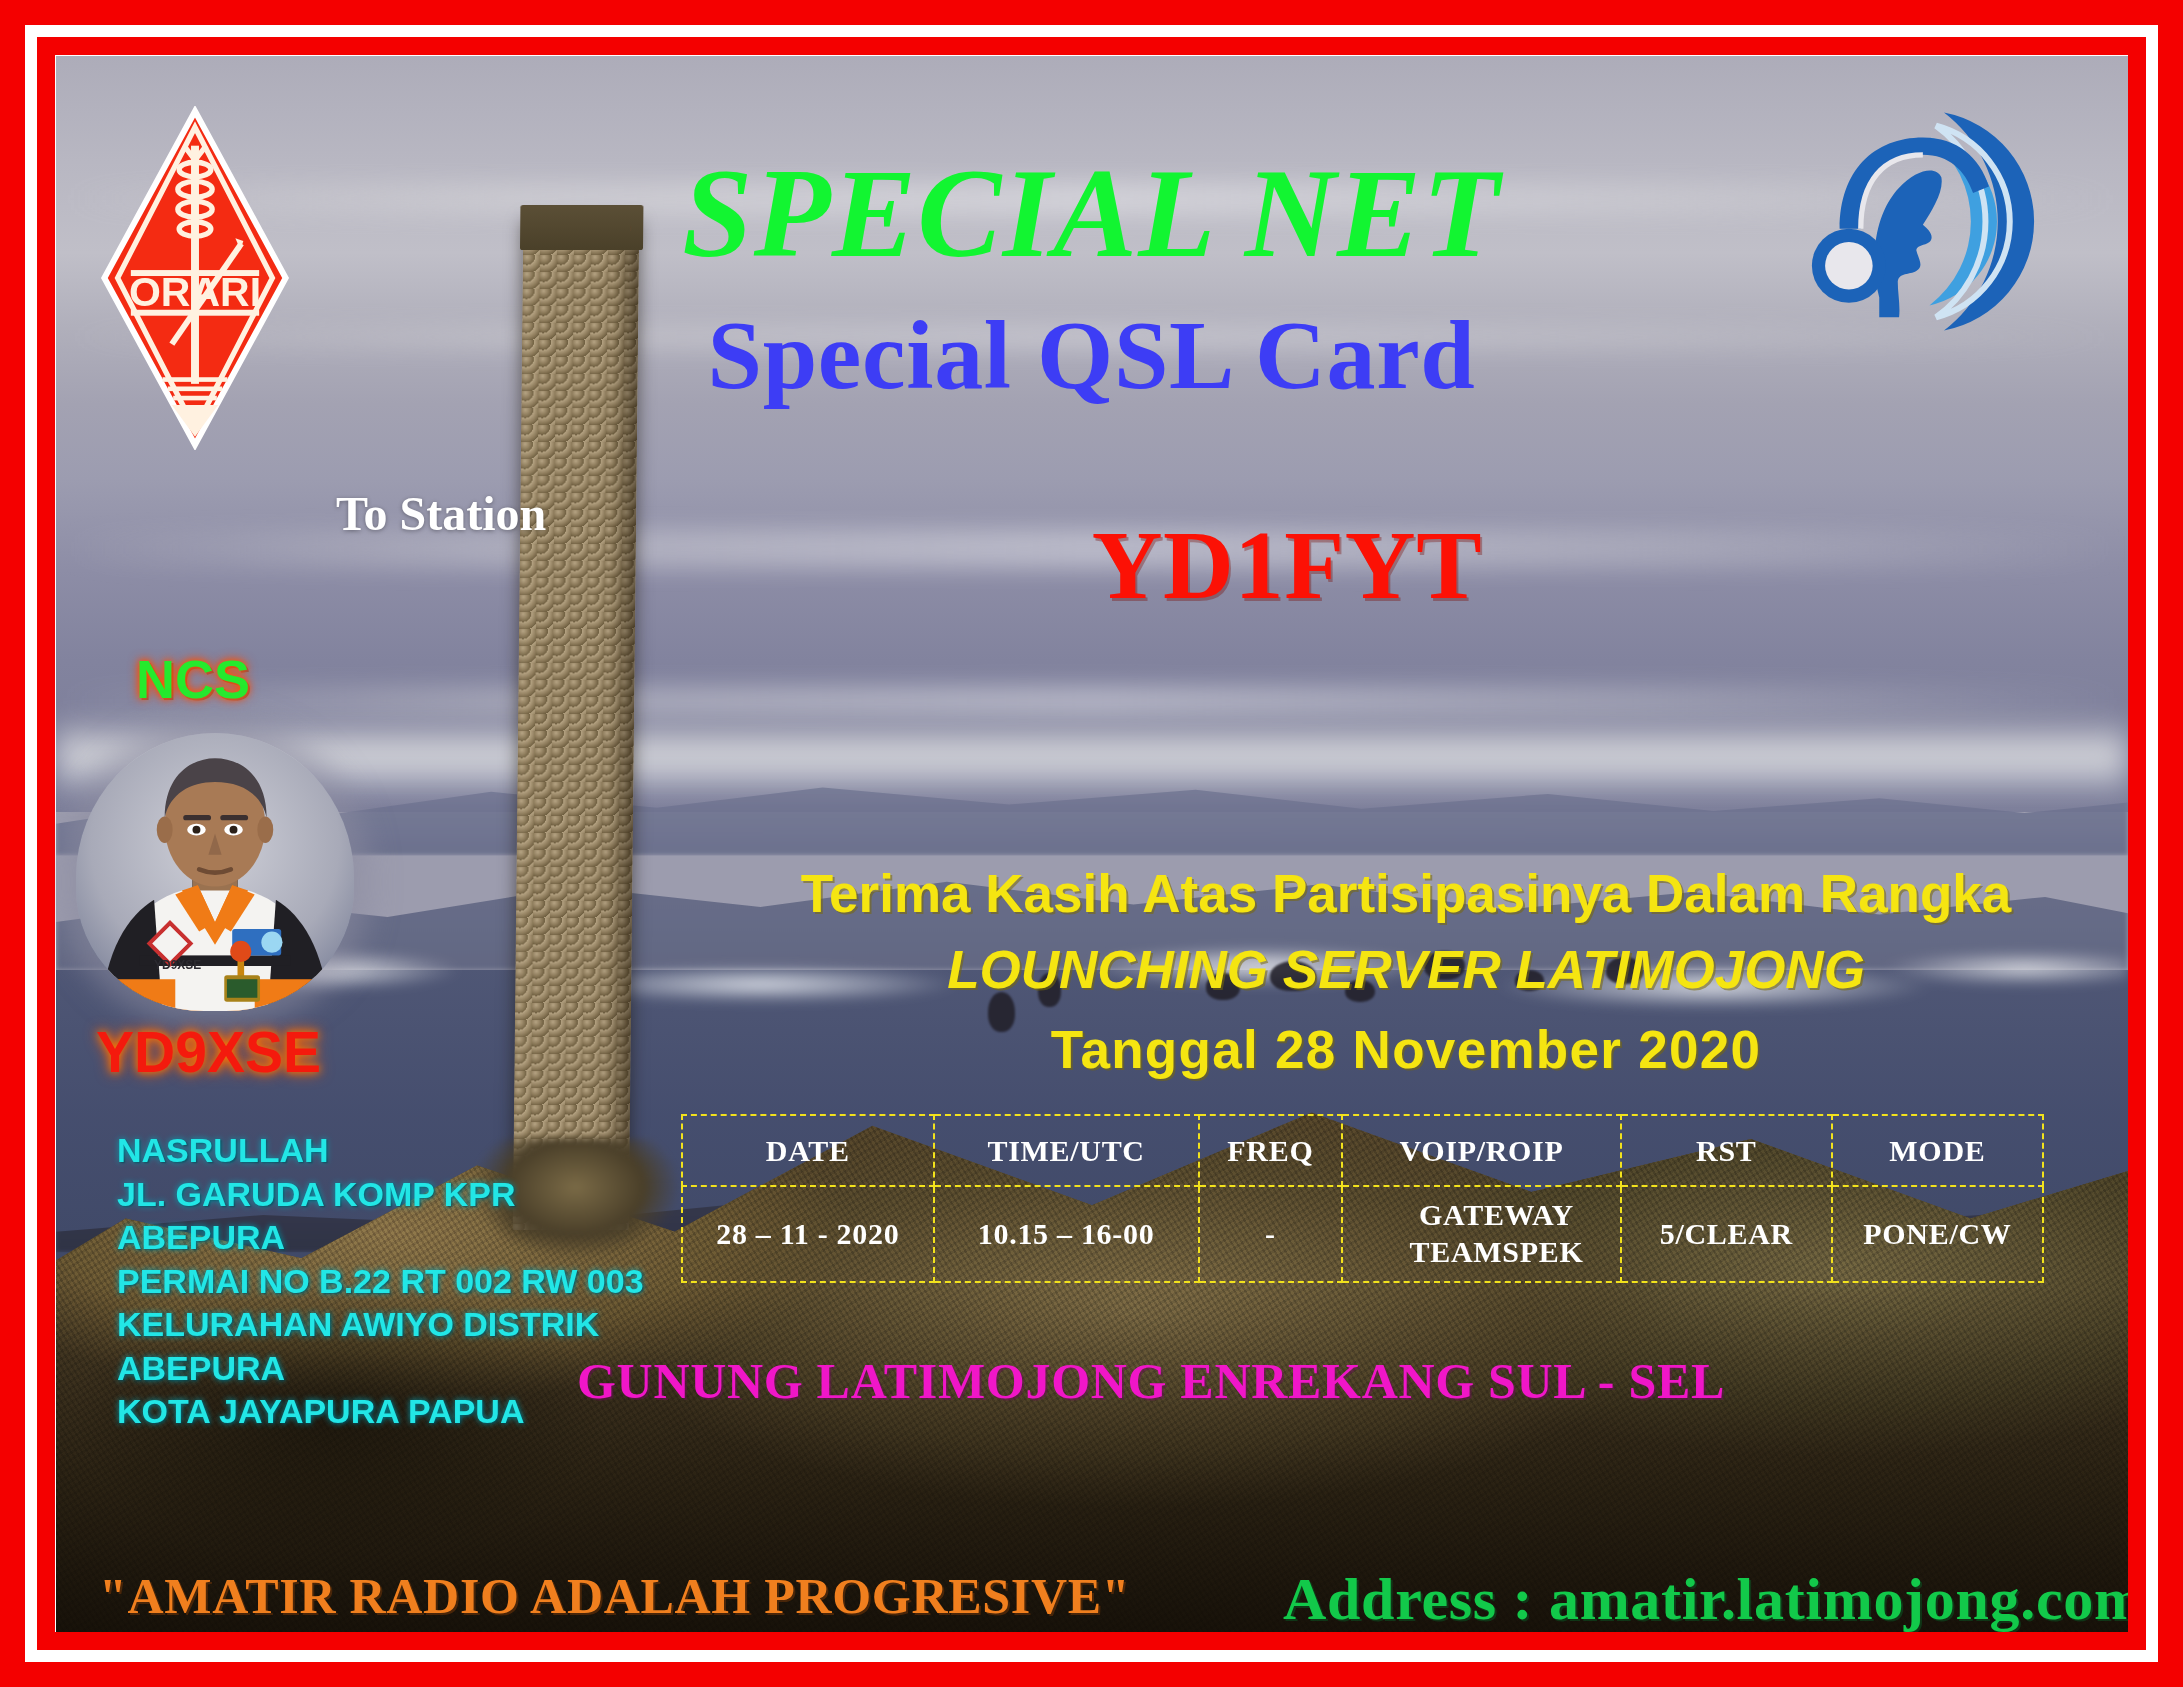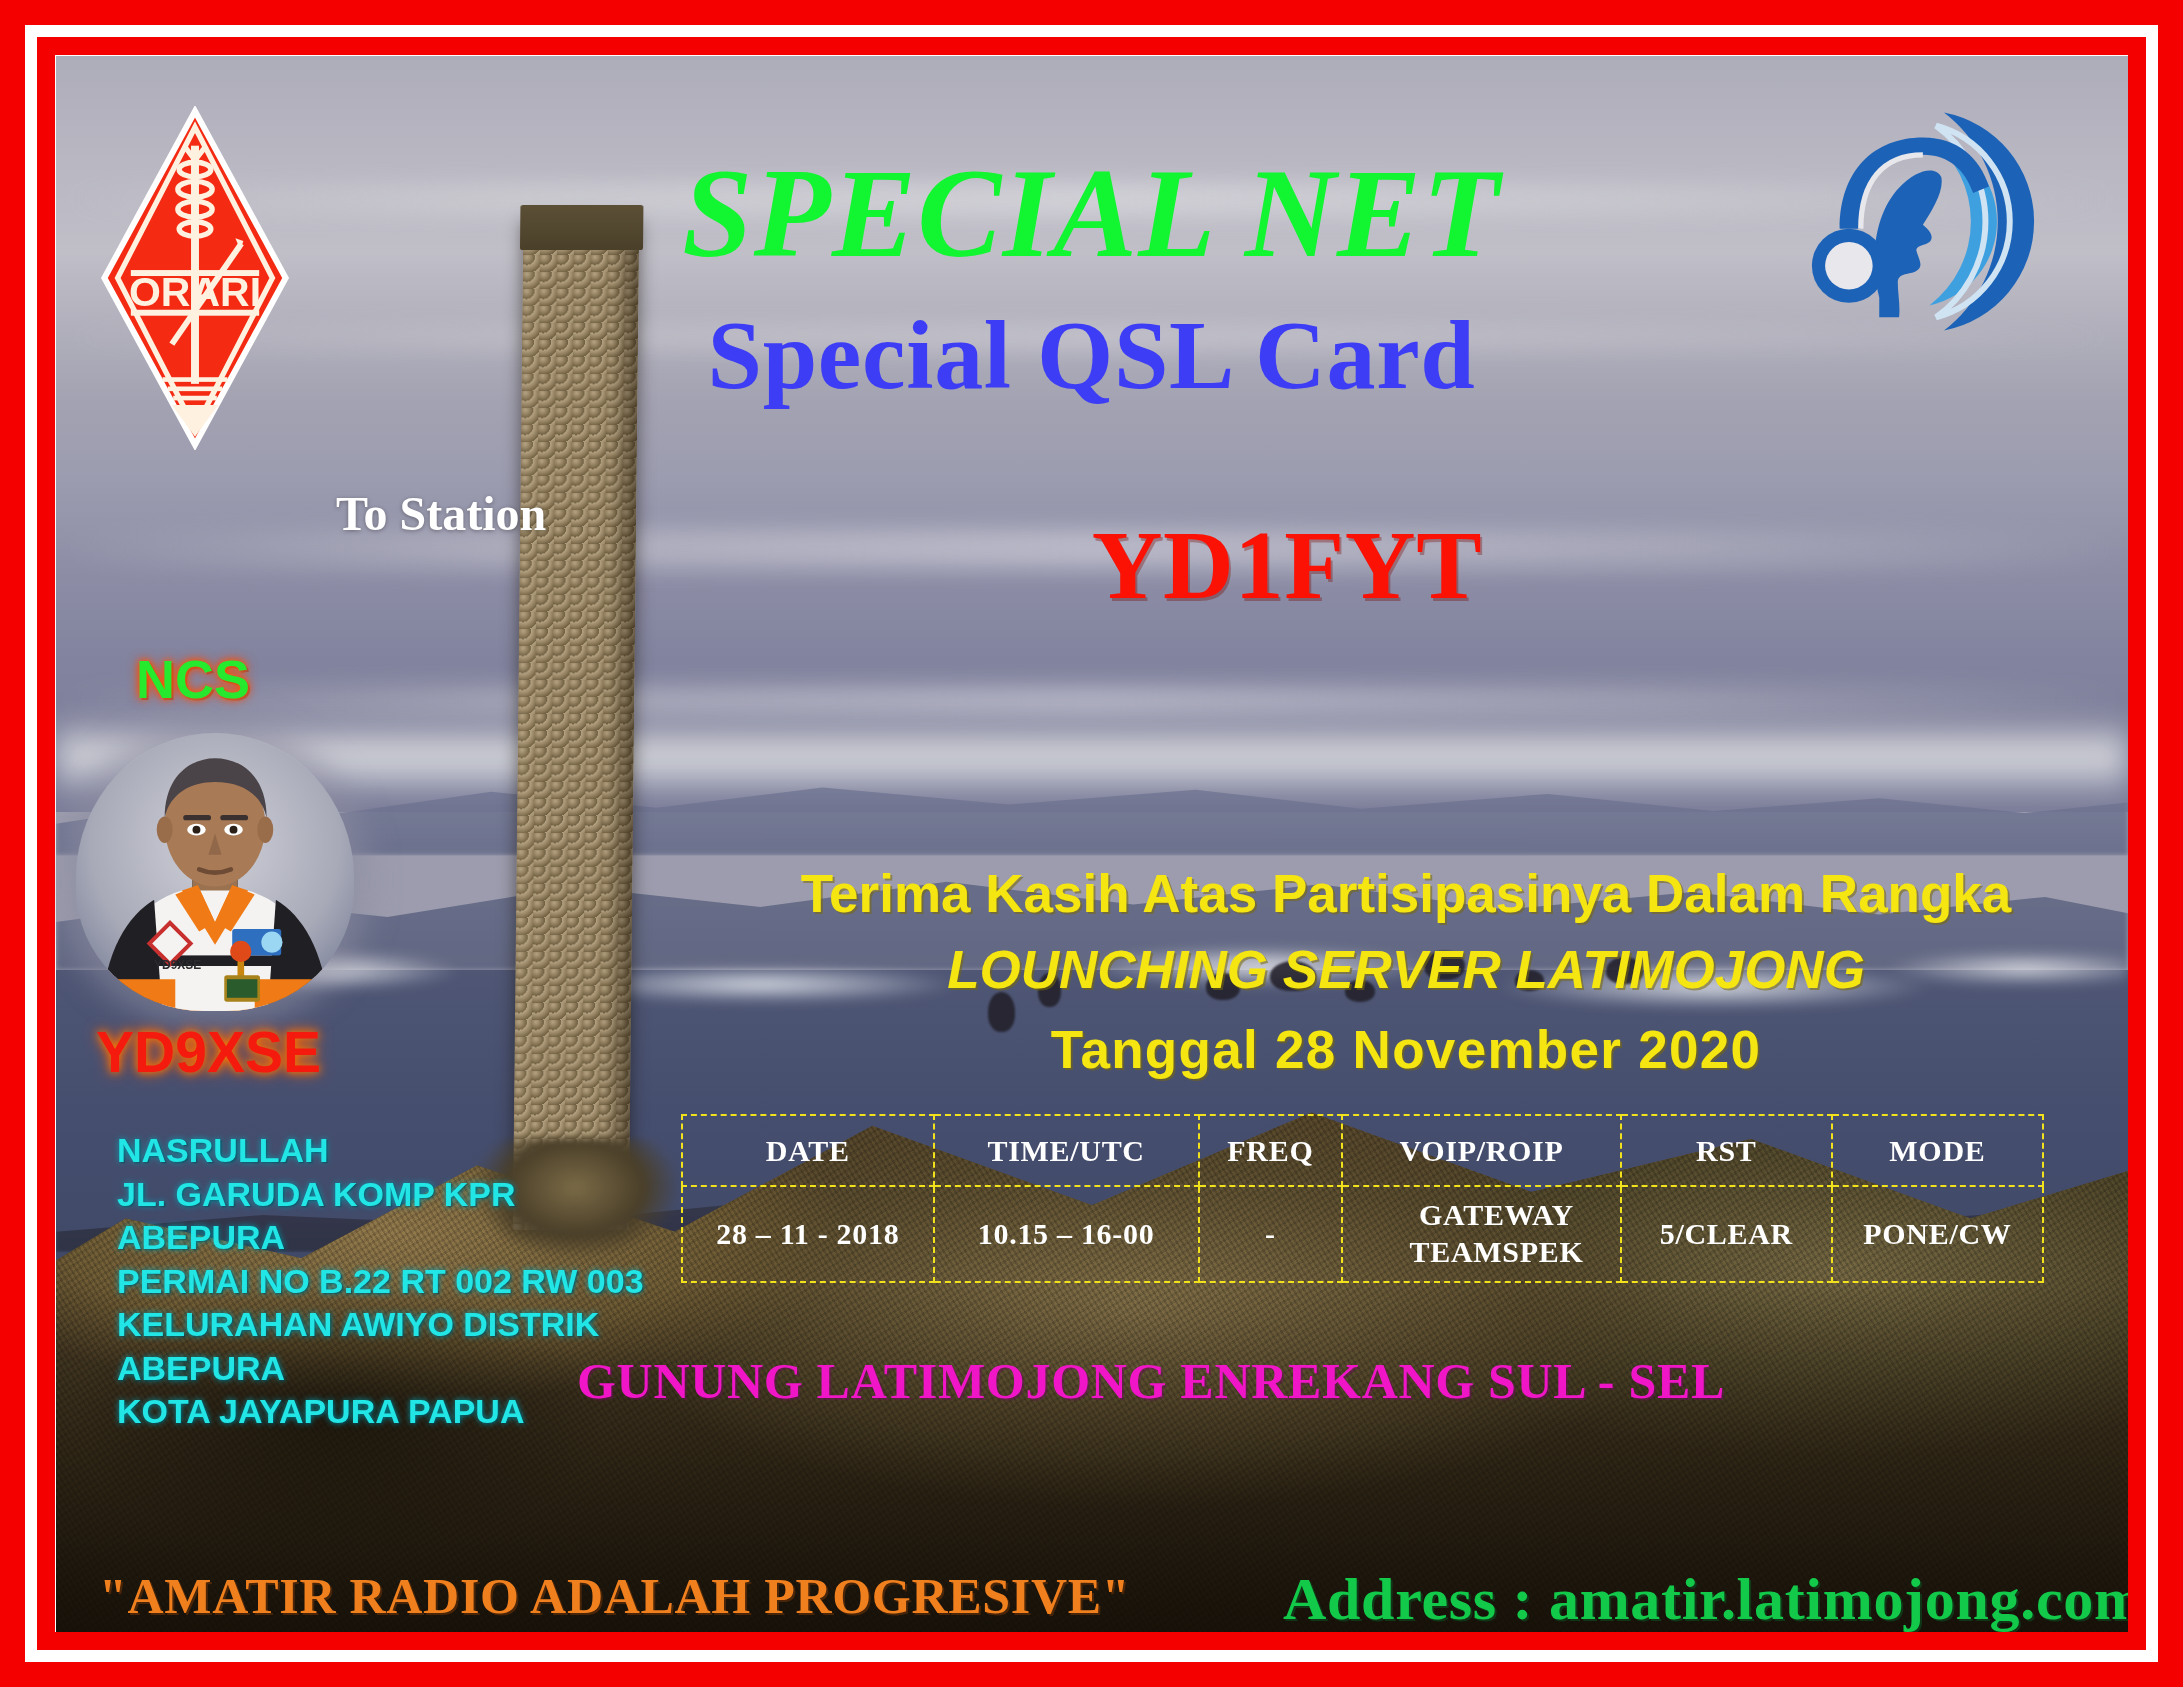--- a/index.html
+++ b/index.html
@@ -498,21 +498,21 @@
         <th class="cw-date">DATE</th>
         <th class="cw-time">TIME/UTC</th>
         <th class="cw-freq">FREQ</th>
         <th class="cw-voip">VOIP/ROIP</th>
         <th class="cw-rst">RST</th>
         <th class="cw-mode">MODE</th>
       </tr>
     </thead>
     <tbody>
       <tr>
-        <td>28 – 11 - 2018</td>
+        <td>28 – 11 - 2020</td>
         <td>10.15 – 16-00</td>
         <td>-</td>
         <td class="voip-cell">
           <span>GATEWAY</span>
           <span>TEAMSPEK</span>
         </td>
         <td>5/CLEAR</td>
         <td>PONE/CW</td>
       </tr>
     </tbody>

